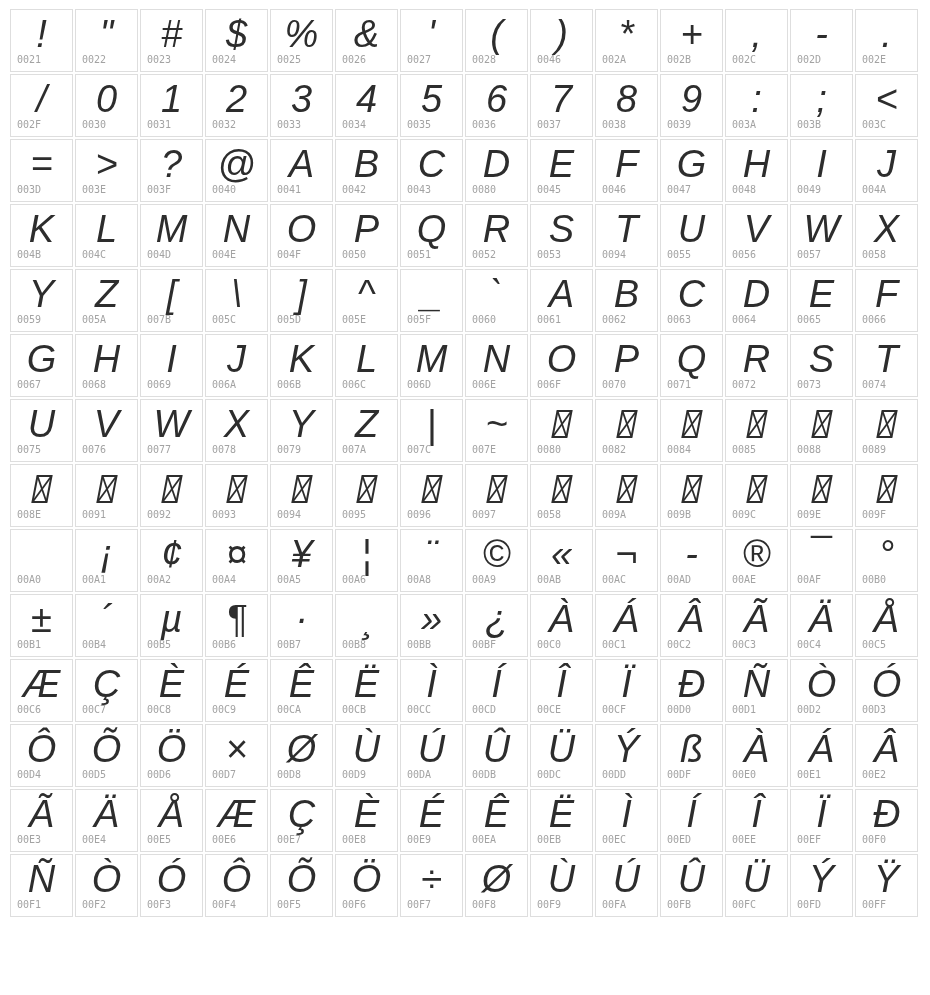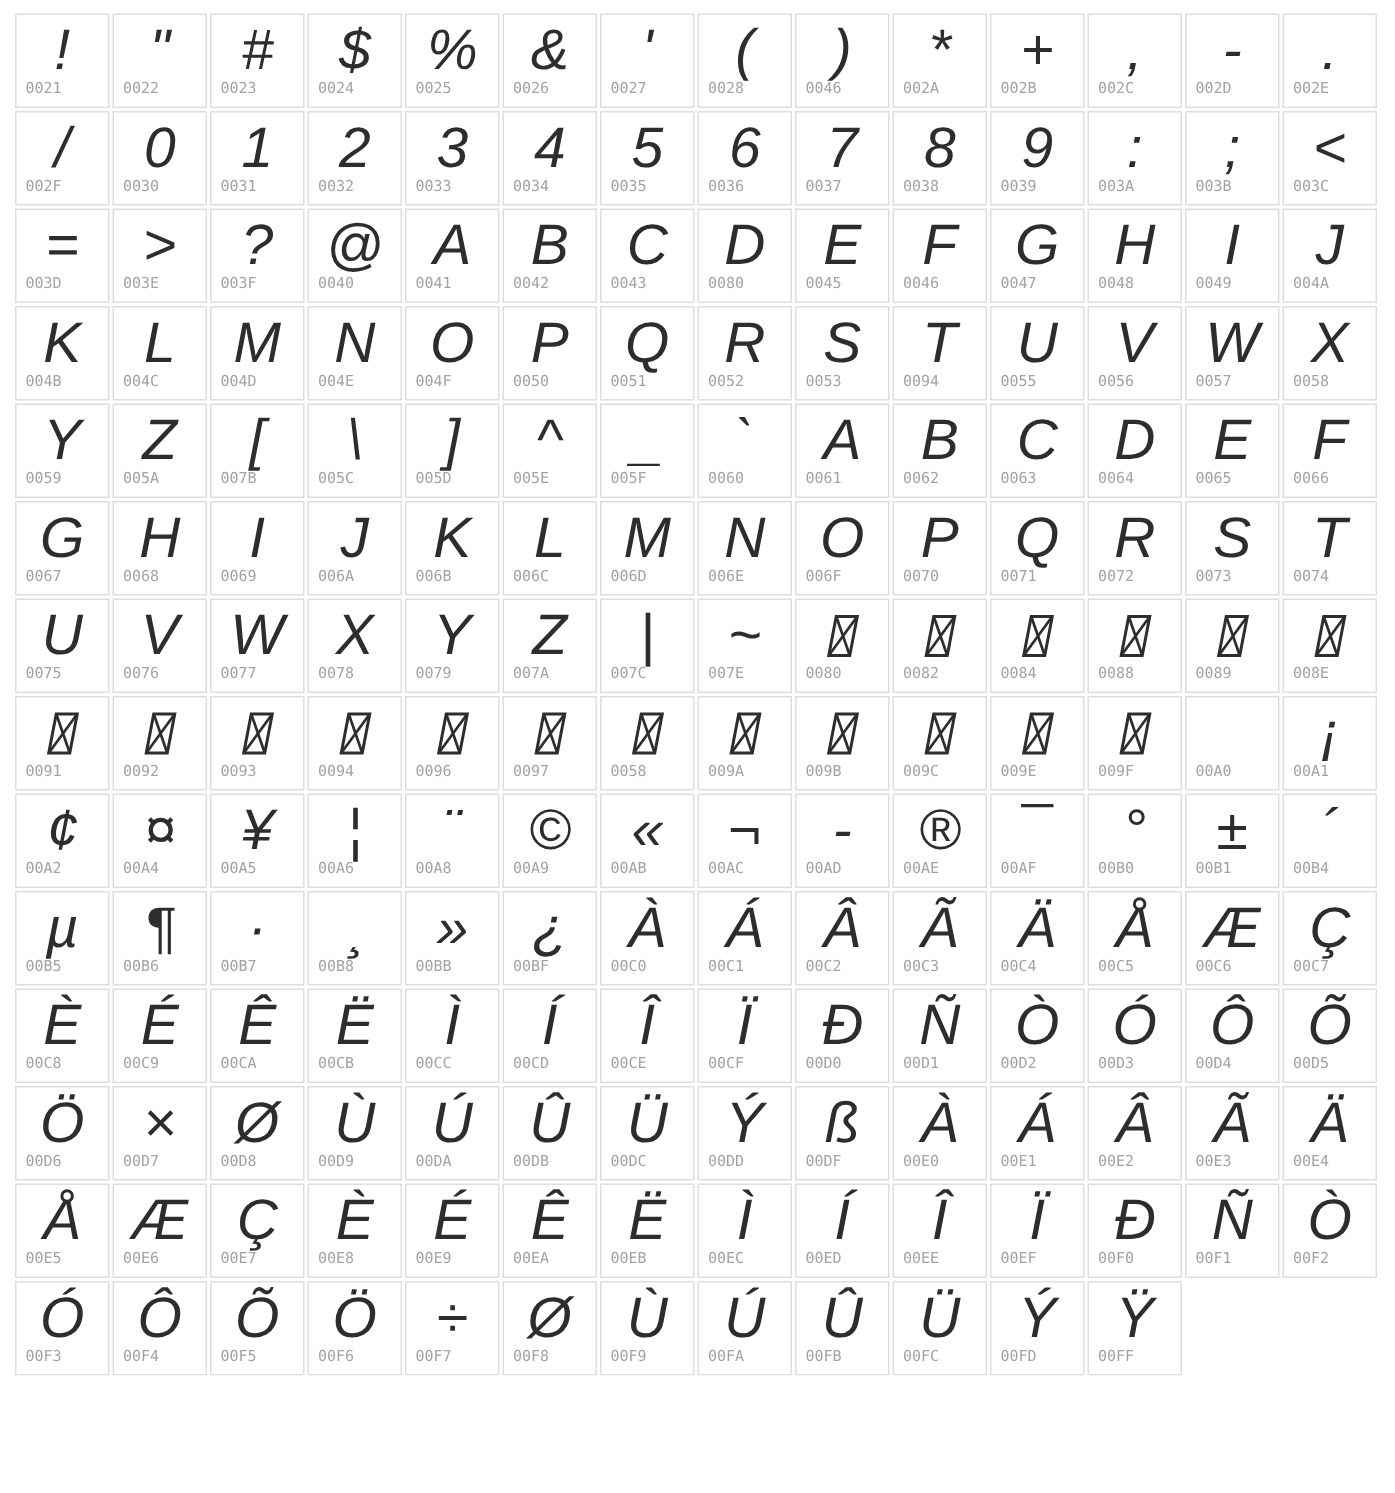--- a/index.html
+++ b/index.html
@@ -535,20 +535,28 @@
 
   <div class="cell">
     <div class="glyph"><svg width="24" height="30" viewBox="0 0 24 30">
           <polygon points="7.5,2 21.5,2 16.5,28 2.5,28" fill="none" stroke="currentColor" stroke-width="2"></polygon>
           <line x1="7.5" y1="2" x2="16.5" y2="28" stroke="currentColor" stroke-width="1.8"></line>
           <line x1="21.5" y1="2" x2="2.5" y2="28" stroke="currentColor" stroke-width="1.8"></line>
         </svg></div>
     <div class="code">0084</div>
   </div>
 
+  <div class="cell">
+    <div class="glyph"><svg width="24" height="30" viewBox="0 0 24 30">
+          <polygon points="7.5,2 21.5,2 16.5,28 2.5,28" fill="none" stroke="currentColor" stroke-width="2"></polygon>
+          <line x1="7.5" y1="2" x2="16.5" y2="28" stroke="currentColor" stroke-width="1.8"></line>
+          <line x1="21.5" y1="2" x2="2.5" y2="28" stroke="currentColor" stroke-width="1.8"></line>
+        </svg></div>
+    <div class="code">0085</div>
+  </div>
 
   <div class="cell">
     <div class="glyph"><svg width="24" height="30" viewBox="0 0 24 30">
           <polygon points="7.5,2 21.5,2 16.5,28 2.5,28" fill="none" stroke="currentColor" stroke-width="2"></polygon>
           <line x1="7.5" y1="2" x2="16.5" y2="28" stroke="currentColor" stroke-width="1.8"></line>
           <line x1="21.5" y1="2" x2="2.5" y2="28" stroke="currentColor" stroke-width="1.8"></line>
         </svg></div>
     <div class="code">0088</div>
   </div>
 
@@ -602,20 +610,28 @@
 
   <div class="cell">
     <div class="glyph"><svg width="24" height="30" viewBox="0 0 24 30">
           <polygon points="7.5,2 21.5,2 16.5,28 2.5,28" fill="none" stroke="currentColor" stroke-width="2"></polygon>
           <line x1="7.5" y1="2" x2="16.5" y2="28" stroke="currentColor" stroke-width="1.8"></line>
           <line x1="21.5" y1="2" x2="2.5" y2="28" stroke="currentColor" stroke-width="1.8"></line>
         </svg></div>
     <div class="code">0094</div>
   </div>
 
+  <div class="cell">
+    <div class="glyph"><svg width="24" height="30" viewBox="0 0 24 30">
+          <polygon points="7.5,2 21.5,2 16.5,28 2.5,28" fill="none" stroke="currentColor" stroke-width="2"></polygon>
+          <line x1="7.5" y1="2" x2="16.5" y2="28" stroke="currentColor" stroke-width="1.8"></line>
+          <line x1="21.5" y1="2" x2="2.5" y2="28" stroke="currentColor" stroke-width="1.8"></line>
+        </svg></div>
+    <div class="code">0095</div>
+  </div>
 
   <div class="cell">
     <div class="glyph"><svg width="24" height="30" viewBox="0 0 24 30">
           <polygon points="7.5,2 21.5,2 16.5,28 2.5,28" fill="none" stroke="currentColor" stroke-width="2"></polygon>
           <line x1="7.5" y1="2" x2="16.5" y2="28" stroke="currentColor" stroke-width="1.8"></line>
           <line x1="21.5" y1="2" x2="2.5" y2="28" stroke="currentColor" stroke-width="1.8"></line>
         </svg></div>
     <div class="code">0096</div>
   </div>
 

